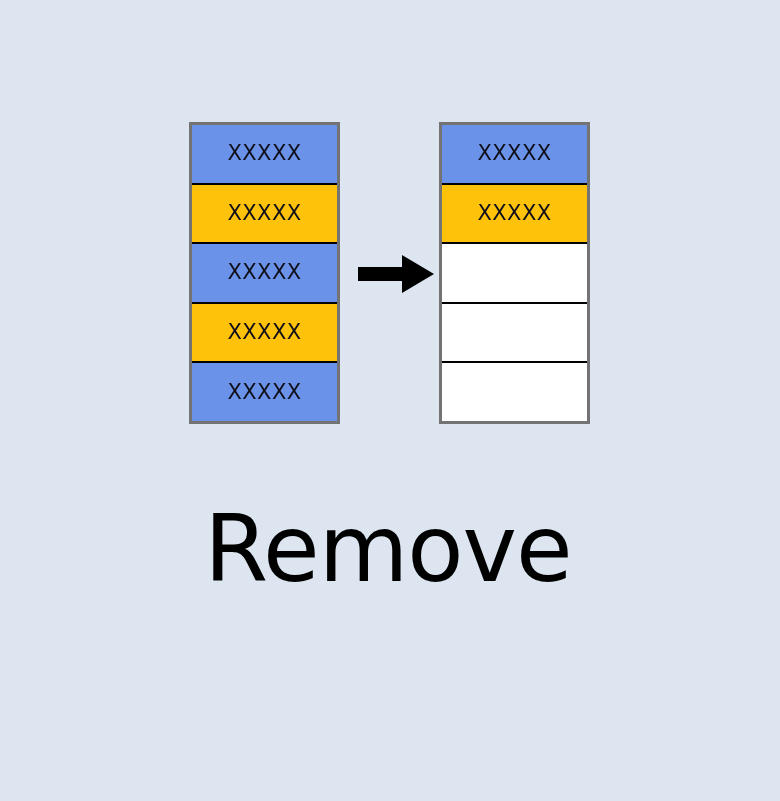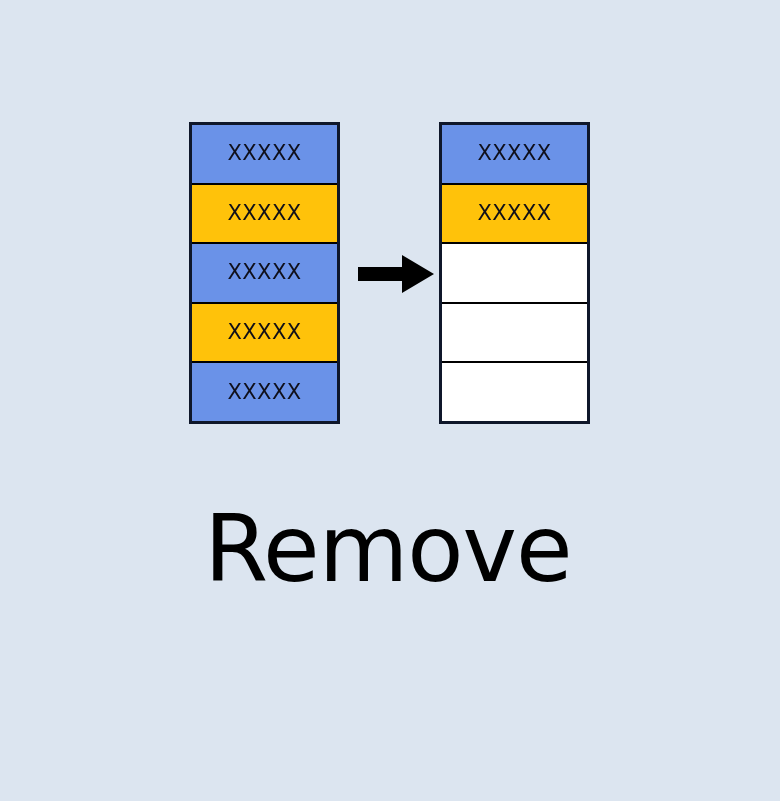--- a/index.html
+++ b/index.html
@@ -28,21 +28,21 @@
     top: 0;
     width: 780px;
     height: 470px;
   }
 
   .table-stack {
     position: absolute;
     width: 151px;
     height: 302px;
     box-sizing: border-box;
-    border: 3px solid #0f172a;
+    border: 3px solid #737373;
     display: flex;
     flex-direction: column;
     background: #ffffff;
   }
 
   .table-stack.left  { left: 189px; top: 122px; }
   .table-stack.right { left: 439px; top: 122px; }
 
   .cell {
     flex: 1 1 0;

